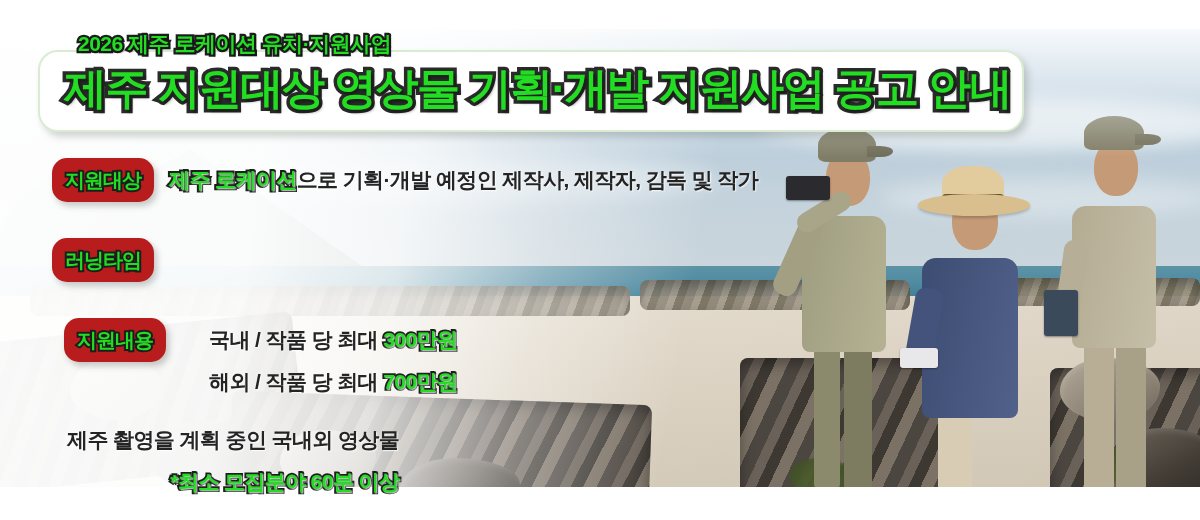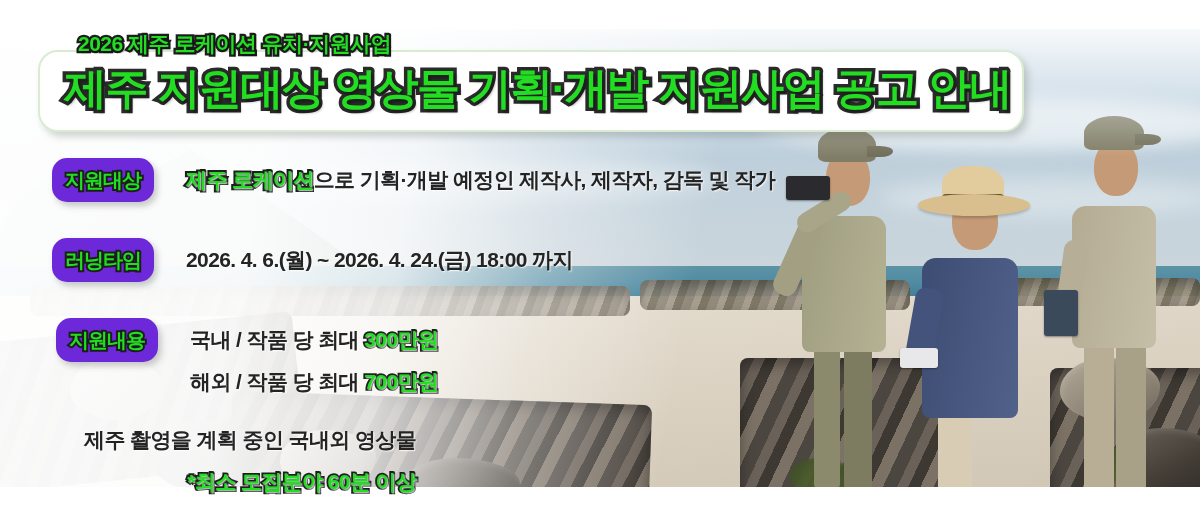--- a/index.html
+++ b/index.html
@@ -66,26 +66,26 @@
      -webkit-text-stroke:4.5px #1d1d1d;paint-order:stroke fill;
      text-shadow:2px 2px 2px rgba(0,0,0,.35);white-space:nowrap;}
   #main-title{position:absolute;left:64px;top:60px;z-index:5;
      font-size:43px;font-weight:bold;letter-spacing:-1.5px;color:#22dd22;
      -webkit-text-stroke:7px #2a2a2a;paint-order:stroke fill;
      text-shadow:3px 3px 3px rgba(0,0,0,.35);white-space:nowrap;}
 
   
   #rows{position:absolute;left:0;top:150px;width:760px;}
   .row{position:absolute;display:flex;align-items:flex-start;}
-  .badge{position:relative;width:102px;height:44px;background:#6d28d9;border-radius:15px;
+  .badge{position:relative;width:102px;height:44px;background:#b91c1c;border-radius:15px;
      box-shadow:3px 4px 6px rgba(60,70,60,.28);flex:0 0 auto;
      display:flex;align-items:center;justify-content:center;}
   .badge span{font-size:20px;font-weight:bold;letter-spacing:-1px;color:#22dd22;
      -webkit-text-stroke:4px #1d1d1d;paint-order:stroke fill;white-space:nowrap;}
-  .row-body{margin-left:32px;padding-top:5px;}
+  .row-body{margin-left:15px;padding-top:5px;}
   .line{font-size:21px;font-weight:bold;color:#242424;letter-spacing:-.6px;white-space:nowrap;
      text-shadow:1px 1px 1.5px rgba(255,255,255,.85);line-height:1.6;}
   .line+.line{margin-top:8px;text-align:right;}
   .hl{color:#22dd22;-webkit-text-stroke:4px #1d1d1d;paint-order:stroke fill;}
   .hl-plain{color:#22dd22;-webkit-text-stroke:3.6px #1d1d1d;paint-order:stroke fill;}
 </style>
 </head>
 <body>
 
 <div id="poster">
@@ -174,25 +174,22 @@
           <span>지원대상</span>
         </div>
         <div class="row-body">
           <div class="line"><span class="hl">제주 로케이션</span><span>으로 기획·개발 예정인 제작사, 제작자, 감독 및 작가</span></div>
         </div>
       </div>
       <div class="row" style="top: 88px; left: 52px;">
         <div class="badge">
           <span>러닝타임</span>
         </div>
-        <div class="row-body">
-          <div class="line"><span>2026. 4. 6.(월) ~ 2026. 4. 24.(금) 18:00 까지</span></div>
-        </div>
-      </div>
-      <div class="row" style="top: 168px; left: 56px;">
+      </div>
+      <div class="row" style="top: 168px; left: 64px; gap: 28px;">
         <div class="badge">
           <span>지원내용</span>
         </div>
         <div class="row-body">
           <div class="line"><span>국내 / 작품 당 최대 </span><span class="hl-plain">300만원</span></div>
           <div class="line"><span>해외 / 작품 당 최대 </span><span class="hl-plain">700만원</span></div>
         </div>
       </div>
       <div class="row" style="top: 268px; left: 52px;">
         <div class="row-body">

